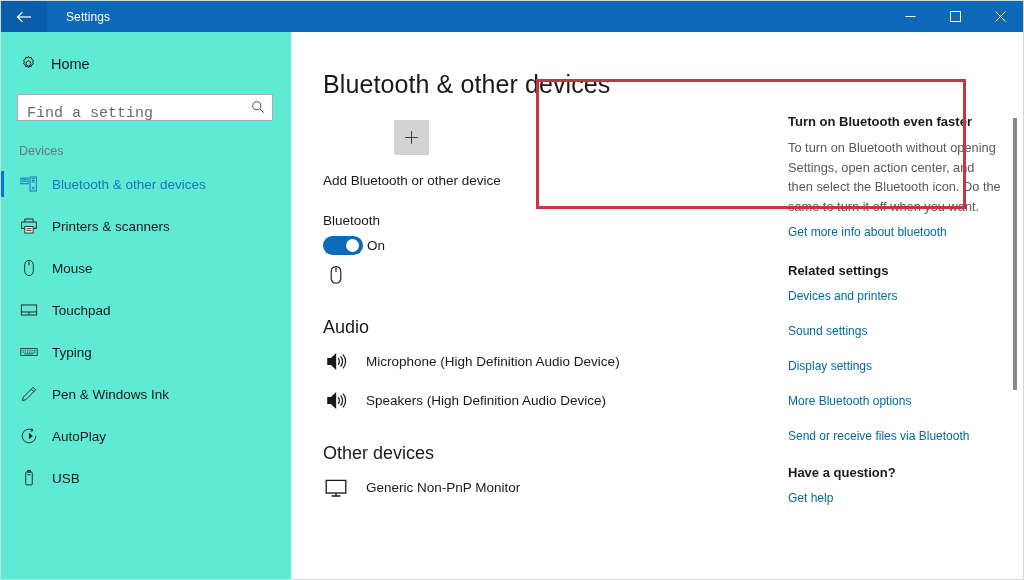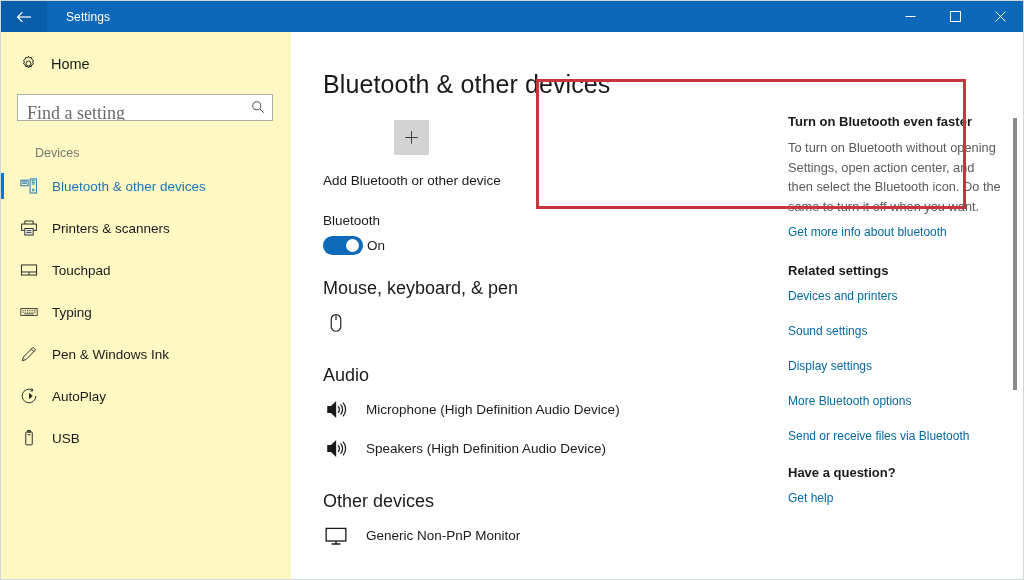--- a/index.html
+++ b/index.html
@@ -52,56 +52,56 @@
   .body-area {
     display: flex;
     height: 549px;
     background: #ffffff;
   }
 
   
   .sidebar {
     width: 290px;
     flex: 0 0 290px;
-    background: #fef9c3;
+    background: #5eead4;
     padding-top: 18px;
   }
   .home-row {
     display: flex; align-items: center;
     gap: 13px;
     padding: 4px 0 4px 18px;
     cursor: default;
   }
   .home-label { font-size: 14.5px; color: #1a1a1a; }
   .search-wrap {
     margin: 17px 18px 0 16px;
     position: relative;
   }
   .search-input {
     width: 100%;
     height: 27px;
     border: 1px solid #adadad;
     background: #ffffff;
-    font-family: Liberation Serif, serif;
-    font-size: 18px;
+    font-family: Liberation Mono, monospace;
+    font-size: 15px;
     color: #3b3b3b;
     padding: 12px 28px 0 9px;
     outline: none;
   }
   .search-input::placeholder { color: #6b6b6b; opacity: 1; }
   .search-icon-btn {
     position: absolute; right: 6px; top: 4px;
     width: 18px; height: 18px;
     display: flex; align-items: center; justify-content: center;
     cursor: default;
   }
   .devices-header {
     font-size: 12.5px;
     color: #767676;
-    padding: 23px 0 9px 34px;
+    padding: 23px 0 9px 18px;
   }
   .nav-item {
     display: flex; align-items: center;
     gap: 14px;
     height: 34px;
     padding-left: 18px;
     position: relative;
     cursor: default;
     margin-bottom: 8px;
   }
@@ -335,20 +335,29 @@
           <svg width="18" height="18" viewBox="0 0 20 20" fill="none" stroke="currentColor" stroke-width="1.1">
             <path d="M5.4 5.6 V2.2 H14.6 V5.6"></path>
             <rect x="1.8" y="5.6" width="16.4" height="7"></rect>
             <rect x="5.4" y="10.6" width="9.2" height="7.2" fill="#ffffff"></rect>
             <path d="M7.2 13 H12.8 M7.2 15.2 H12.8"></path>
           </svg>
         </span>
         <span class="nav-label">Printers &amp; scanners</span>
       </div>
 
+      <div class="nav-item">
+        <span class="nav-ico">
+          <svg width="18" height="18" viewBox="0 0 20 20" fill="none" stroke="currentColor" stroke-width="1.1">
+            <rect x="5.2" y="1.6" width="9.6" height="16.8" rx="4.8"></rect>
+            <path d="M10 2.4 V7"></path>
+          </svg>
+        </span>
+        <span class="nav-label">Mouse</span>
+      </div>
 
       <div class="nav-item">
         <span class="nav-ico">
           <svg width="18" height="18" viewBox="0 0 20 20" fill="none" stroke="currentColor" stroke-width="1.1">
             <rect x="1.6" y="4.4" width="16.8" height="11.2"></rect>
             <path d="M1.6 12.2 H18.4 M10 12.2 V15.6"></path>
           </svg>
         </span>
         <span class="nav-label">Touchpad</span>
       </div>
@@ -415,21 +424,20 @@
       <div class="bt-section">
         <div class="bt-label">Bluetooth</div>
         <div class="toggle-row">
           <div class="toggle">
             <div class="knob"></div>
           </div>
           <span class="toggle-state">On</span>
         </div>
       </div>
 
-      <div class="section-heading">Mouse, keyboard, &amp; pen</div>
       <div class="device-row">
         <span class="device-ico">
           <svg width="22" height="22" viewBox="0 0 22 22" fill="none" stroke="#1a1a1a" stroke-width="1.15">
             <rect x="6.2" y="2.6" width="9.6" height="16.6" rx="4.8"></rect>
             <path d="M11 3.4 V8"></path>
           </svg>
         </span>
       </div>
 
       <div class="section-heading">Audio</div>

